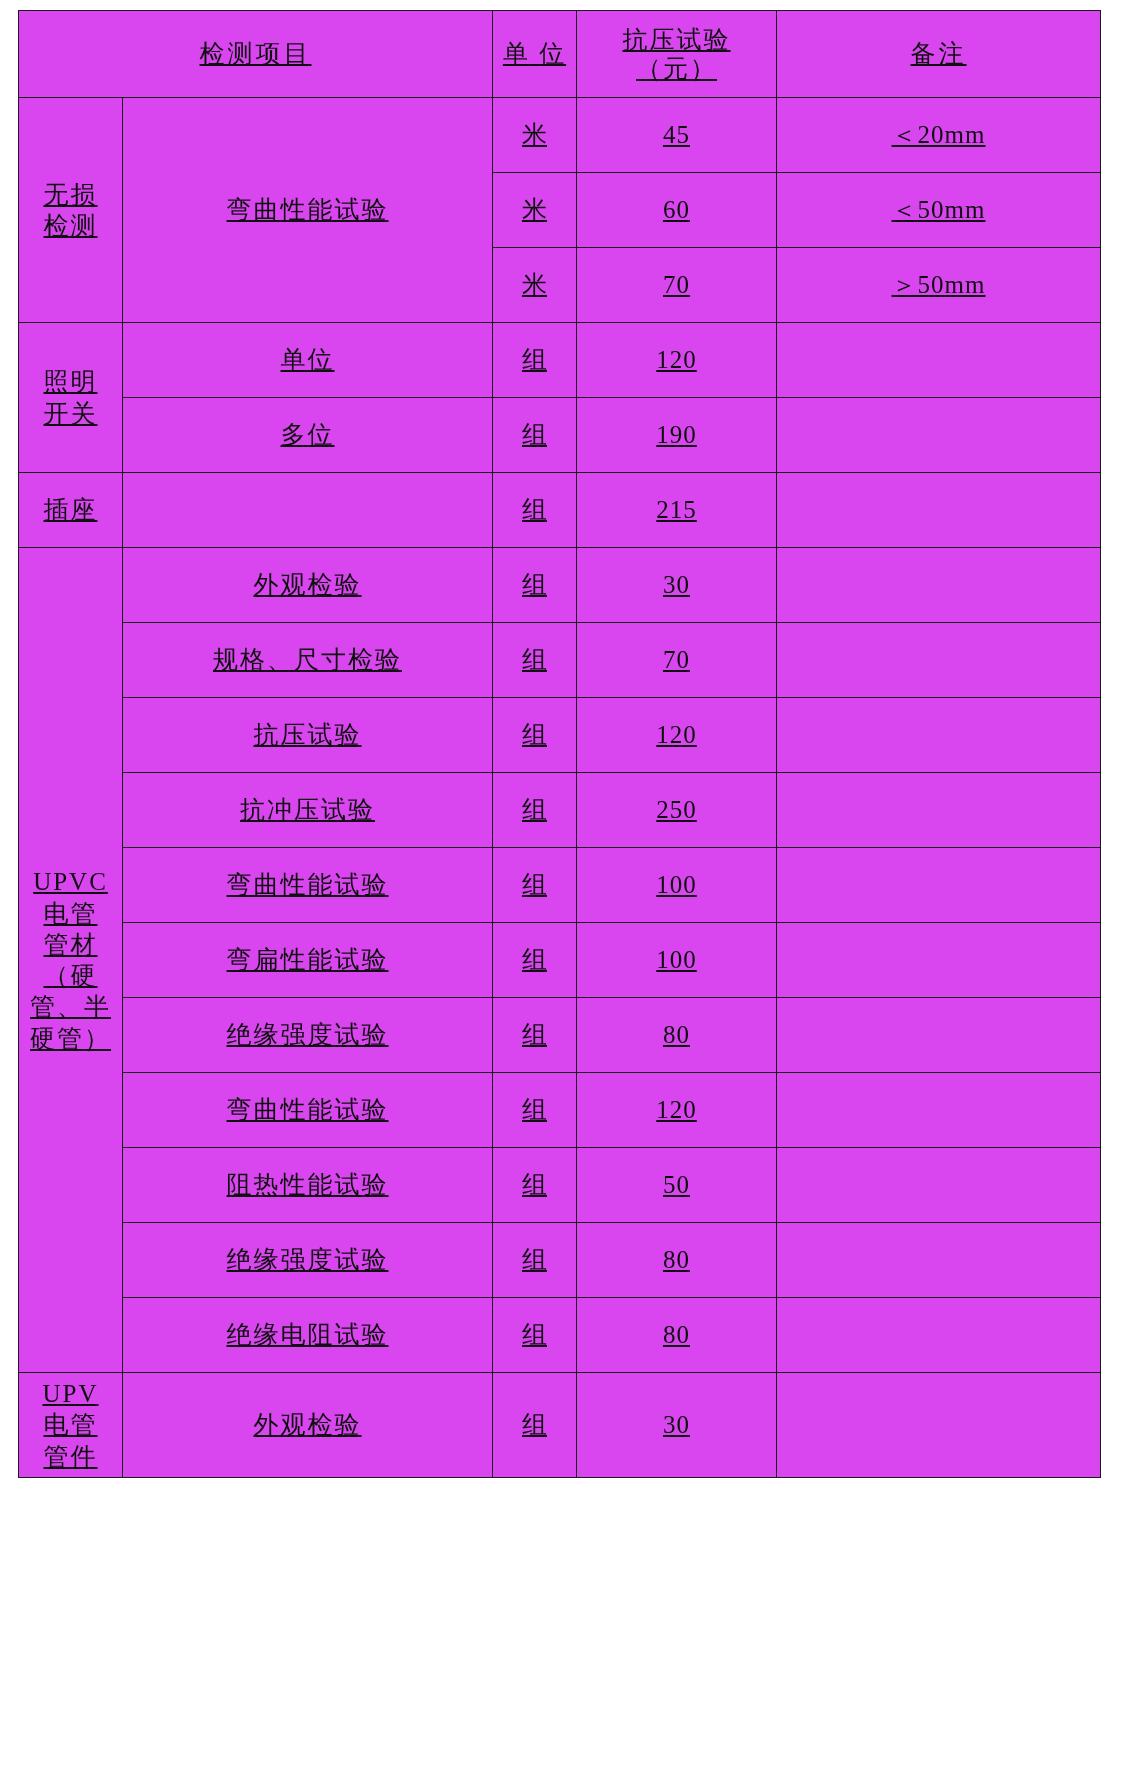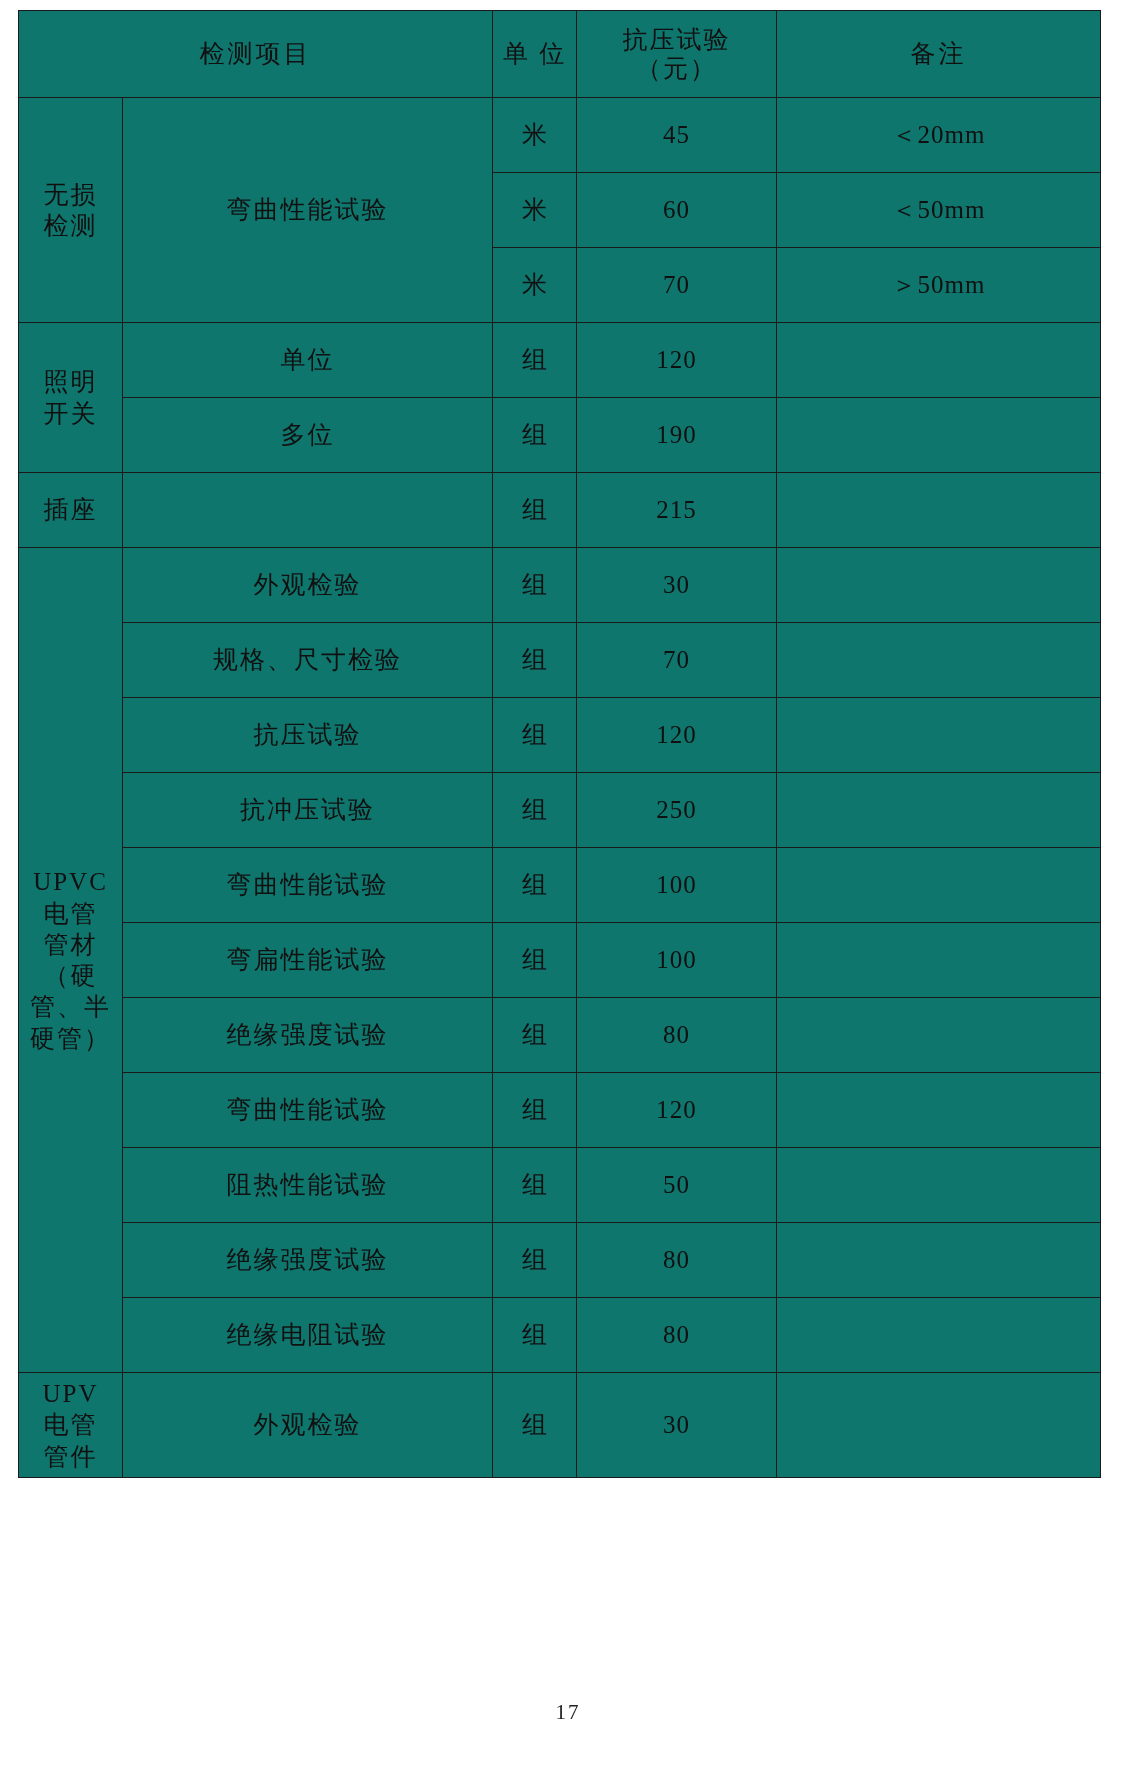--- a/index.html
+++ b/index.html
@@ -24,21 +24,22 @@
   .table-wrap {
     position: absolute;
     left: 18px;
     top: 10px;
     width: 1100px;
   }
   table.fee {
     border-collapse: collapse;
     width: 1082px;
     table-layout: fixed;
-    background: #0f766e;
+    background: #d946ef;
+    text-decoration: underline;
   }
   table.fee td, table.fee th {
     border: 1.6px solid #1a1a1a;
     padding: 0;
     font-weight: normal;
     font-size: 25px;
     line-height: 1.25;
     color: #101010;
     text-align: center;
     vertical-align: middle;
@@ -267,14 +268,13 @@
             </td>
           <td class="item">外观检验</td>
           <td class="unit">组</td>
           <td class="price">30</td>
           <td class="note"></td>
         </tr>
       </tbody>
     </table>
   </div>
 
-  <div class="page-number">17</div>
 </div>
 
 </body></html>

